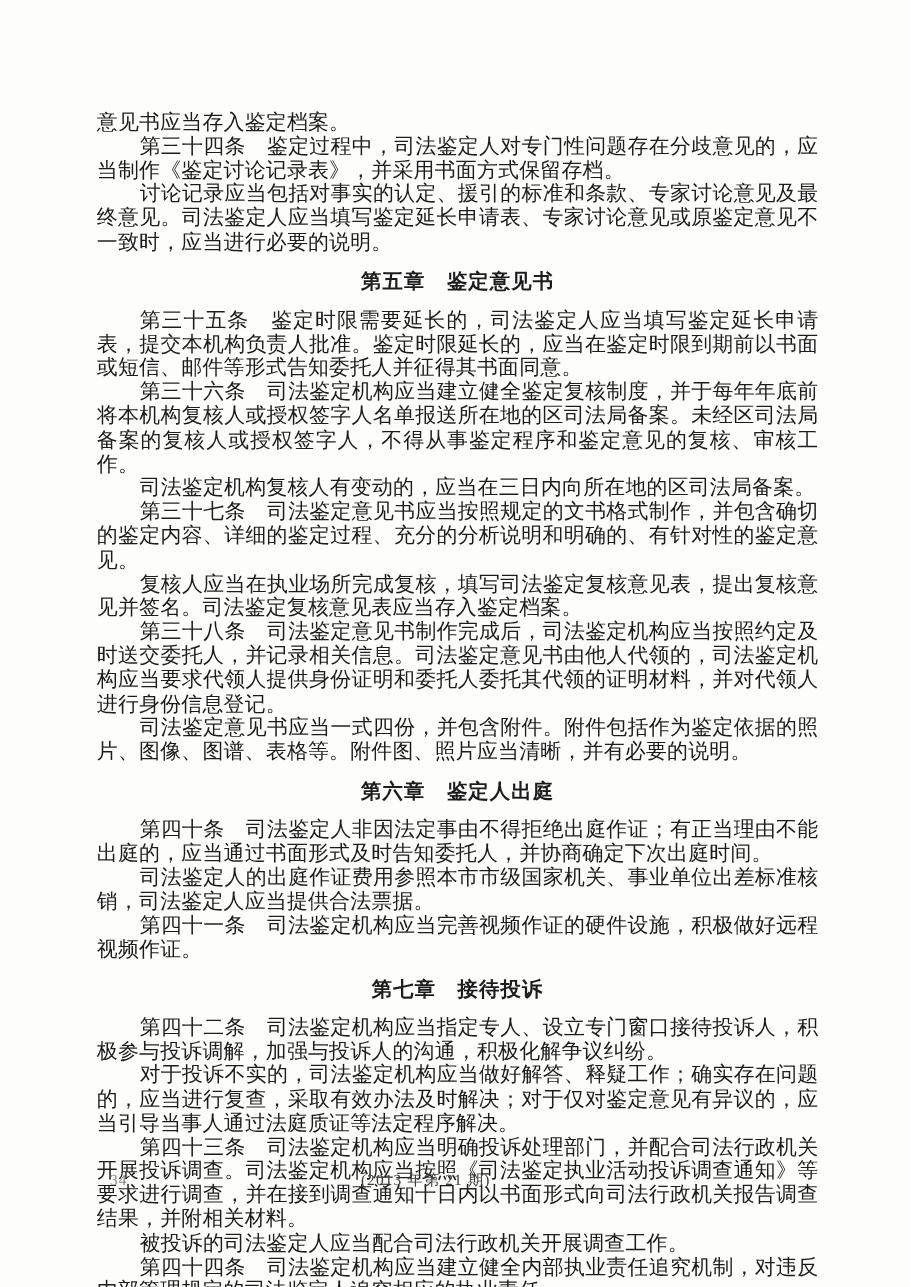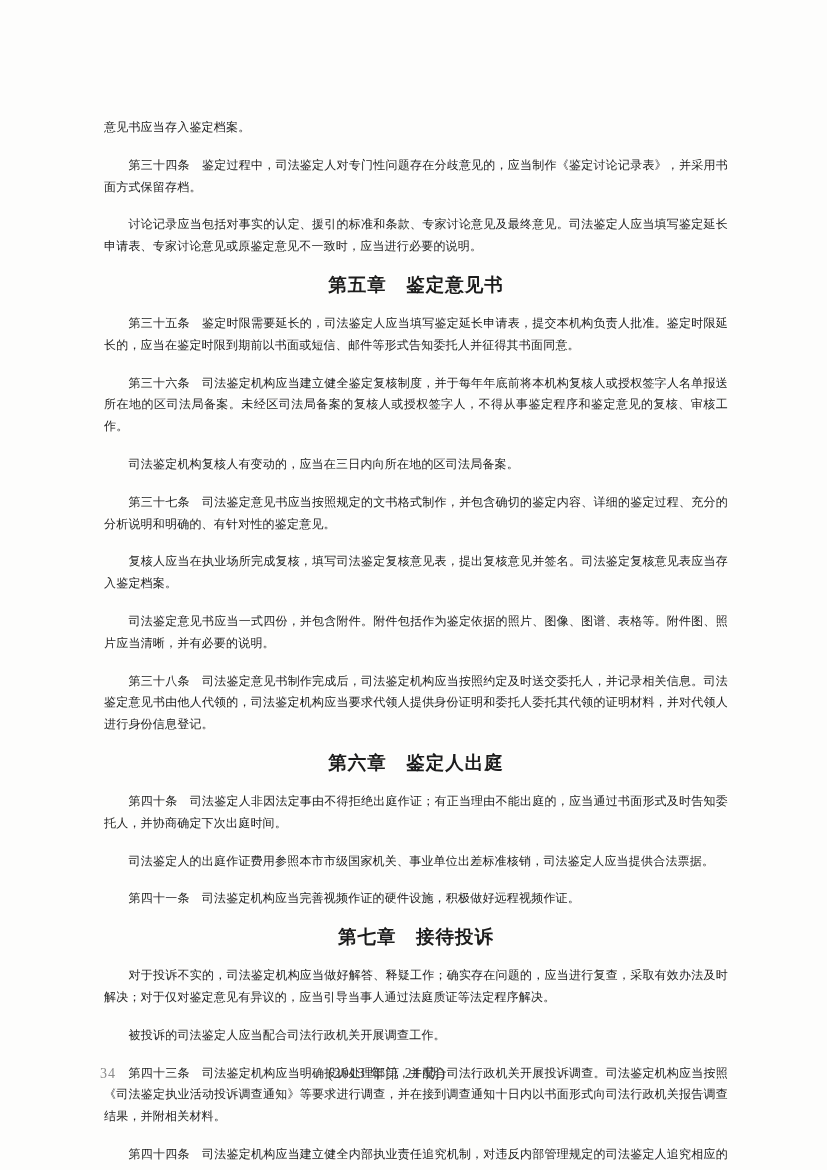--- a/index.html
+++ b/index.html
@@ -15,22 +15,22 @@
     color: #1c1c1c;
     overflow: hidden;
   }
   .page {
     position: absolute;
     left: 88px;
     top: 101px;
     width: 656px;
   }
   .para {
-    margin: 16px;
-    font-size: 12px;
+    margin: 0;
+    font-size: 19px;
     line-height: 21.8px;
     text-align: justify;
     text-justify: inter-character;
     text-indent: 2.05em;
     letter-spacing: 0.2px;
   }
   .para.no-indent {
     text-indent: 0;
   }
   .chapter {
@@ -71,29 +71,30 @@
 <div class="page">
   <p class="para no-indent">意见书应当存入鉴定档案。</p>
   <p class="para">第三十四条　鉴定过程中，司法鉴定人对专门性问题存在分歧意见的，应当制作《鉴定讨论记录表》，并采用书面方式保留存档。</p>
   <p class="para">讨论记录应当包括对事实的认定、援引的标准和条款、专家讨论意见及最终意见。司法鉴定人应当填写鉴定延长申请表、专家讨论意见或原鉴定意见不一致时，应当进行必要的说明。</p>
   <h2 class="chapter">第五章　鉴定意见书</h2>
   <p class="para">第三十五条　鉴定时限需要延长的，司法鉴定人应当填写鉴定延长申请表，提交本机构负责人批准。鉴定时限延长的，应当在鉴定时限到期前以书面或短信、邮件等形式告知委托人并征得其书面同意。</p>
   <p class="para">第三十六条　司法鉴定机构应当建立健全鉴定复核制度，并于每年年底前将本机构复核人或授权签字人名单报送所在地的区司法局备案。未经区司法局备案的复核人或授权签字人，不得从事鉴定程序和鉴定意见的复核、审核工作。</p>
   <p class="para">司法鉴定机构复核人有变动的，应当在三日内向所在地的区司法局备案。</p>
   <p class="para">第三十七条　司法鉴定意见书应当按照规定的文书格式制作，并包含确切的鉴定内容、详细的鉴定过程、充分的分析说明和明确的、有针对性的鉴定意见。</p>
   <p class="para">复核人应当在执业场所完成复核，填写司法鉴定复核意见表，提出复核意见并签名。司法鉴定复核意见表应当存入鉴定档案。</p>
+  <p class="para">第三十八条　司法鉴定意见书制作完成后，司法鉴定机构应当按照约定及时送交委托人，并记录相关信息。司法鉴定意见书由他人代领的，司法鉴定机构应当要求代领人提供身份证明和委托人委托其代领的证明材料，并对代领人进行身份信息登记。</p>
   <p class="para">司法鉴定意见书应当一式四份，并包含附件。附件包括作为鉴定依据的照片、图像、图谱、表格等。附件图、照片应当清晰，并有必要的说明。</p>
-  <p class="para">第三十八条　司法鉴定意见书制作完成后，司法鉴定机构应当按照约定及时送交委托人，并记录相关信息。司法鉴定意见书由他人代领的，司法鉴定机构应当要求代领人提供身份证明和委托人委托其代领的证明材料，并对代领人进行身份信息登记。</p>
   <h2 class="chapter">第六章　鉴定人出庭</h2>
   <p class="para">第四十条　司法鉴定人非因法定事由不得拒绝出庭作证；有正当理由不能出庭的，应当通过书面形式及时告知委托人，并协商确定下次出庭时间。</p>
   <p class="para">司法鉴定人的出庭作证费用参照本市市级国家机关、事业单位出差标准核销，司法鉴定人应当提供合法票据。</p>
   <p class="para">第四十一条　司法鉴定机构应当完善视频作证的硬件设施，积极做好远程视频作证。</p>
   <h2 class="chapter">第七章　接待投诉</h2>
+  <p class="para">第四十二条　司法鉴定机构应当指定专人、设立专门窗口接待投诉人，积极参与投诉调解，加强与投诉人的沟通，积极化解争议纠纷。</p>
   <p class="para">对于投诉不实的，司法鉴定机构应当做好解答、释疑工作；确实存在问题的，应当进行复查，采取有效办法及时解决；对于仅对鉴定意见有异议的，应当引导当事人通过法庭质证等法定程序解决。</p>
+  <p class="para">第四十三条　司法鉴定机构应当明确投诉处理部门，并配合司法行政机关开展投诉调查。司法鉴定机构应当按照《司法鉴定执业活动投诉调查通知》等要求进行调查，并在接到调查通知十日内以书面形式向司法行政机关报告调查结果，并附相关材料。</p>
   <p class="para">被投诉的司法鉴定人应当配合司法行政机关开展调查工作。</p>
-  <p class="para">第四十三条　司法鉴定机构应当明确投诉处理部门，并配合司法行政机关开展投诉调查。司法鉴定机构应当按照《司法鉴定执业活动投诉调查通知》等要求进行调查，并在接到调查通知十日内以书面形式向司法行政机关报告调查结果，并附相关材料。</p>
   <p class="para">第四十四条　司法鉴定机构应当建立健全内部执业责任追究机制，对违反内部管理规定的司法鉴定人追究相应的执业责任。</p>
 </div>
 
 <div class="footer">
   <span class="page-num">34</span>
   <span class="issue">(2013 年第 21 期)</span>
 </div>
 
 </body></html>

